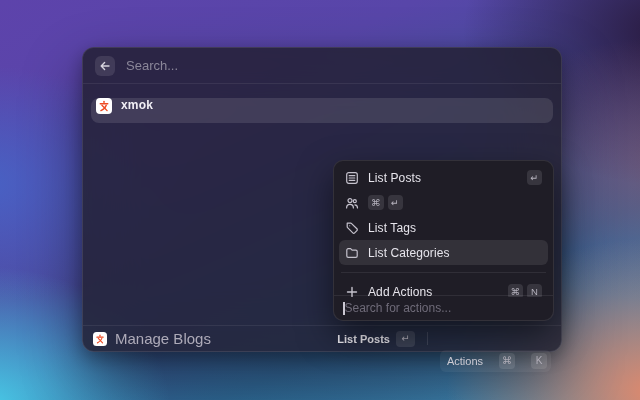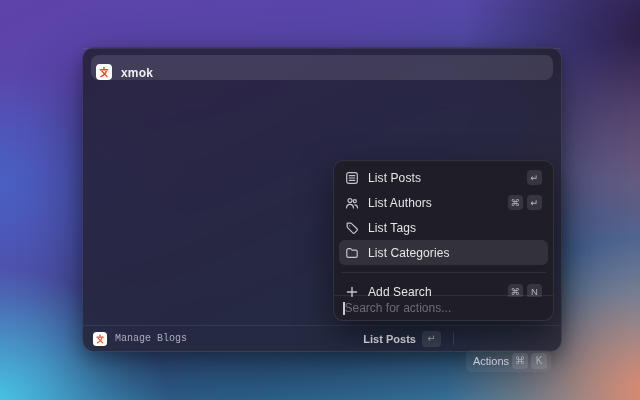--- a/index.html
+++ b/index.html
@@ -36,47 +36,47 @@
   }
   .back-btn svg { display:block; }
   .search-input {
     flex:1; background:transparent; border:none; outline:none;
     font:13px "Liberation Sans",sans-serif; color:#eceaf2;
   }
   .search-input::placeholder { color:#8b8799; }
   .win-divider { height:1px; background:rgba(255,255,255,0.07); }
 
   .result-row {
-    margin:6px 8px; height:25px; border-radius:8px;
+    margin:14px 8px; height:25px; border-radius:8px;
     background:rgba(255,255,255,0.11);
-    display:flex; align-items:flex-end; gap:9px; padding:0 5px; cursor:pointer;
+    display:flex; align-items:flex-start; gap:9px; padding:0 5px; cursor:pointer;
   }
   .result-label { font-size:12px; font-weight:bold; color:#f1eff5; letter-spacing:.2px; }
 
   .zb-icon {
     background:#ffffff; border-radius:4px;
     display:flex; align-items:center; justify-content:center; flex:0 0 auto;
   }
   .zb-icon.sz16 { width:16px; height:16px; }
   .zb-icon.sz14 { width:14px; height:14px; border-radius:3.5px; }
 
   
   .win-footer {
     position:absolute; left:0; right:0; bottom:0; height:26px;
     border-top:1px solid rgba(255,255,255,0.07);
     display:flex; align-items:center; gap:8px; padding:0 10px;
     border-radius:0 0 12px 12px;
   }
-  .footer-app-label { font-size:10px; color:#aeabb9;font-family:Liberation Mono, monospace; }
+  .footer-app-label { font-size:15px; color:#aeabb9; }
   .footer-spacer { flex:1; }
   .footer-primary { display:flex; align-items:center; gap:6px; cursor:pointer; }
   .footer-primary-label { font-size:11px; font-weight:bold; color:#edebf2; }
   .footer-vdiv { width:1px; height:13px; background:rgba(255,255,255,0.13); margin:0 4px; }
   .footer-actions {
-    display:flex; align-items:center; gap:3px; cursor:pointer;
+    display:flex; align-items:center; gap:16px; cursor:pointer;
     background:rgba(255,255,255,0.055); border-radius:6px; padding:3px 4px 3px 7px;margin-top:44px;
   }
   .footer-actions-label { font-size:11px; color:#d2d0d9; }
 
   .kbd {
     min-width:16px; height:16px; padding:0 3px; border-radius:4px;
     background:rgba(255,255,255,0.11);
     display:flex; align-items:center; justify-content:center;
     font-size:10px; color:#b5b2bd; line-height:1;
   }
@@ -115,20 +115,28 @@
   }
   .panel-search-input::placeholder { color:#6f6b79; }
 
   svg.ico { stroke:#c5c2cd; stroke-width:1.2; fill:none; stroke-linecap:round; stroke-linejoin:round; }
 </style>
 </head>
 <body>
 
 <div class="window">
 
+  <div class="win-header">
+    <div class="back-btn">
+      <svg width="12" height="12" viewBox="0 0 12 12" class="ico" style="stroke:#d6d3dd;stroke-width:1.4;">
+        <path d="M10 6 H2.3 M5.6 2.6 L2.2 6 l3.4 3.4"></path>
+      </svg>
+    </div>
+    <input class="search-input" type="text" placeholder="Search..." style="">
+  </div>
   <div class="win-divider"></div>
 
   <div class="result-row">
     <div class="zb-icon sz16">
       <svg width="12" height="12" viewBox="0 0 14 14" style="stroke:#ee4a23;stroke-width:1.6;fill:none;stroke-linecap:round;">
         <path d="M7 1.6 V3"></path>
           <path d="M2.6 4.4 H11.4"></path>
           <path d="M4.6 6.2 L10.6 12.4"></path>
           <path d="M9.6 6.2 Q8 10.6 3.4 12.4"></path>
       </svg>
@@ -181,21 +189,20 @@
 
     <div class="p-row">
       <span class="p-icon">
         <svg class="ico" width="14" height="14" viewBox="0 0 14 14">
           <circle cx="5" cy="4.6" r="2"></circle>
           <path d="M1.6 12 c0-2.1 1.5-3.6 3.4-3.6 s3.4 1.5 3.4 3.6"></path>
           <circle cx="9.8" cy="5.2" r="1.5"></circle>
           <path d="M9.9 8.8 c1.6 0.1 2.6 1.4 2.6 3.1"></path>
         </svg>
       </span>
-      <span class="p-label">List Authors</span>
       <span class="p-keys">
         <span class="kbd">⌘</span>
         <span class="kbd wide">↵</span>
       </span>
     </div>
 
     <div class="p-row">
       <span class="p-icon">
         <svg class="ico" width="14" height="14" viewBox="0 0 14 14">
           <path d="M2.2 2.2 h3.5 c.3 0 .65.13.9.38 L11.9 7.8 a1.3 1.3 0 0 1 0 1.85 L9.65 11.9 a1.3 1.3 0 0 1 -1.85 0 L2.58 6.6 a1.25 1.25 0 0 1 -.38-.9 z"></path>
@@ -215,21 +222,21 @@
     </div>
 
     <div class="p-divider"></div>
 
     <div class="p-row">
       <span class="p-icon">
         <svg class="ico" width="14" height="14" viewBox="0 0 14 14" style="stroke-width:1.4;">
           <path d="M7 2.5 V11.5 M2.5 7 H11.5"></path>
         </svg>
       </span>
-      <span class="p-label">Add Search</span>
+      <span class="p-label">Add Actions</span>
       <span class="p-keys">
         <span class="kbd">⌘</span>
         <span class="kbd">N</span>
       </span>
     </div>
   </div>
 
   <div class="panel-search">
     <div class="caret"></div>
     <input class="panel-search-input" type="text" placeholder="Search for actions..." style="">

